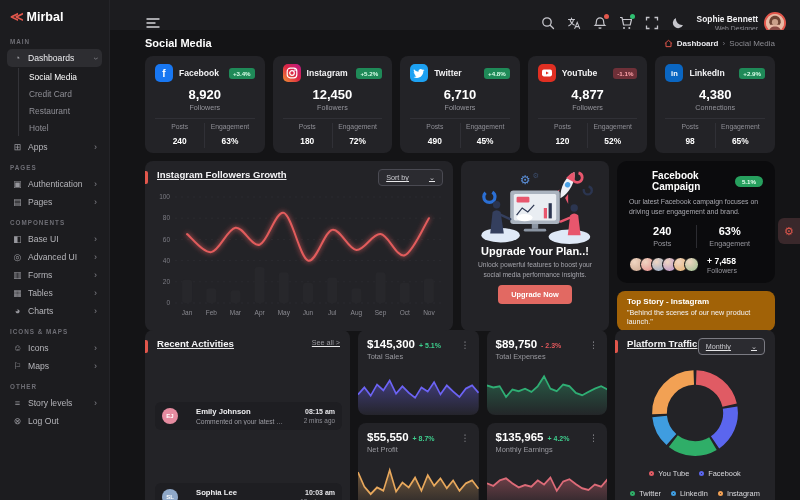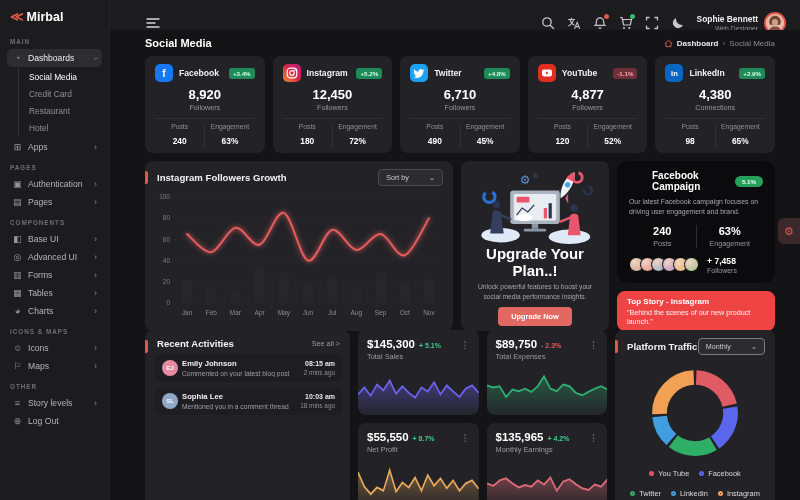--- a/index.html
+++ b/index.html
@@ -60,55 +60,55 @@
   .svlab { text-align:center; font-size:7.2px; color:#95959c; margin:1px 0 6px; }
   .sstats { display:flex; border-top:1px solid #303036; padding-top:4px; }
   .sstat { flex:1; text-align:center; }
   .sstat + .sstat { border-left:1px solid #303036; }
   .sstat span { display:block; font-size:6.8px; color:#8f8f96; }
   .sstat b { font-size:8.4px; color:#fff; }
 
   .mid-grid { display:grid; grid-template-columns:308px 148px 1fr; gap:8px; margin-top:8px; height:160px; }
   .card { background:#232327; border-radius:8px; position:relative; overflow:hidden; }
   .accent { position:absolute; left:0; top:10px; width:3px; height:13px; background:#e2574c; border-radius:0 2px 2px 0; }
-  .card-head { display:flex; align-items:center; padding:8px 10px 3px 12px; }
+  .card-head { display:flex; align-items:flex-start; padding:8px 10px 3px 12px;text-decoration:underline; }
   .card-title { font-size:9.6px; font-weight:bold; color:#f2f2f4; flex:1; }
   .pill-btn { font-size:7.2px; color:#c9c9ce; background:#2b2b30; border:1px solid #4a4a52; border-radius:4px; padding:3px 7px; display:flex; gap:20px; align-items:center; cursor:pointer; }
   #growth-svg { width:100%; height:130px; display:block; }
 
   .upgrade-card { display:flex; flex-direction:column; align-items:center; text-align:center; padding:7px 10px 8px; }
   .up-illus { width:126px; height:76px; flex-shrink:0; }
-  .up-title { font-size:15px; font-weight:bold; color:#fff; margin-top:1px; }
+  .up-title { font-size:11px; font-weight:bold; color:#fff; margin-top:1px; }
   .up-desc { font-size:6.7px; color:#a5a5ac; line-height:1.45; margin-top:3px; }
   .up-btn { margin-top:6px; background:#e26962; color:#fff; font-size:7.4px; font-weight:bold; border:none; border-radius:4px; padding:5px 13px; cursor:pointer; }
 
   .right-col { display:flex; flex-direction:column; gap:8px; min-width:0; }
   .campaign { background:#0b0b0d; border-radius:10px; padding:9px 12px; flex:1; }
   .camp-head { display:flex; justify-content:space-between; align-items:center;padding-left:23px; }
   .camp-title { font-size:10px; font-weight:bold; color:#fff; }
   .camp-badge { background:#27a05e; color:#eafff2; font-size:6.2px; font-weight:bold; border-radius:8px; padding:2px 7px; }
   .camp-desc { font-size:6.9px; color:#a9a9b0; line-height:1.5; margin-top:5px; }
   .camp-stats { display:flex; margin-top:7px; }
   .camp-stat { flex:1; text-align:center; }
   .camp-stat + .camp-stat { border-left:1px solid #2c2c31; }
   .camp-stat b { display:block; font-size:11px; color:#fff; }
   .camp-stat span { display:block; font-size:7.2px; color:#97979e; margin-top:2px; }
   .camp-foot { display:flex; align-items:center; gap:8px; margin-top:8px; }
   .avatars { display:flex; padding-left:4px; }
   .cam-av { width:15px; height:15px; border-radius:50%; border:1.5px solid #0b0b0d; margin-left:-4px; }
   .camp-fol b { display:block; font-size:8.6px; color:#fff; }
   .camp-fol span { display:block; font-size:7px; color:#97979e; margin-top:1px; }
-  .topstory { background:#ef4444; border-radius:8px; padding:6px 10px; height:40px; flex-shrink:0; }
+  .topstory { background:#a16207; border-radius:8px; padding:6px 10px; height:40px; flex-shrink:0; }
   .ts-title { font-size:8px; font-weight:bold; color:#fff; }
   .ts-quote { font-size:7.2px; color:#f4f4f6; margin-top:2.5px; }
 
   .bot-grid { display:grid; grid-template-columns:205px 1fr 160px; gap:8px; margin-top:9px; height:178px; }
   .see-all { font-size:7.2px; color:#9a9aa0; cursor:pointer; }
   .act-list { padding:2px 8px 8px 10px; display:flex; flex-direction:column; gap:5px; overflow:hidden; }
-  .act-row { background:#1e1e22; border-radius:6px; padding:5px 7px; display:flex; gap:4px; align-items:center; }
+  .act-row { background:#1e1e22; border-radius:6px; padding:5px 7px; display:flex; gap:18px; align-items:center;margin-top:48px; }
   .act-av { width:16px; height:16px; border-radius:50%; flex-shrink:0; display:flex; align-items:center; justify-content:center; font-size:6px; font-weight:bold; color:#fff; }
   .act-main { flex:1; min-width:0; }
   .act-name { font-size:7.7px; font-weight:bold; color:#f0f0f2; }
   .act-text { font-size:6.7px; color:#9d9da4; margin-top:2px; white-space:nowrap; overflow:hidden; text-overflow:ellipsis; }
   .act-side { text-align:right; flex-shrink:0; }
   .act-time { font-size:7px; font-weight:bold; color:#e6e6ea; }
   .act-ago { font-size:6.4px; color:#8d8d94; margin-top:2px; }
 
   .mini-grid { display:grid; grid-template-columns:1fr 1fr; grid-template-rows:1fr 1fr; gap:8px; min-width:0; }
   .mini { background:#232327; border-radius:8px; padding:8px 9px 0; display:flex; flex-direction:column; overflow:hidden; }

